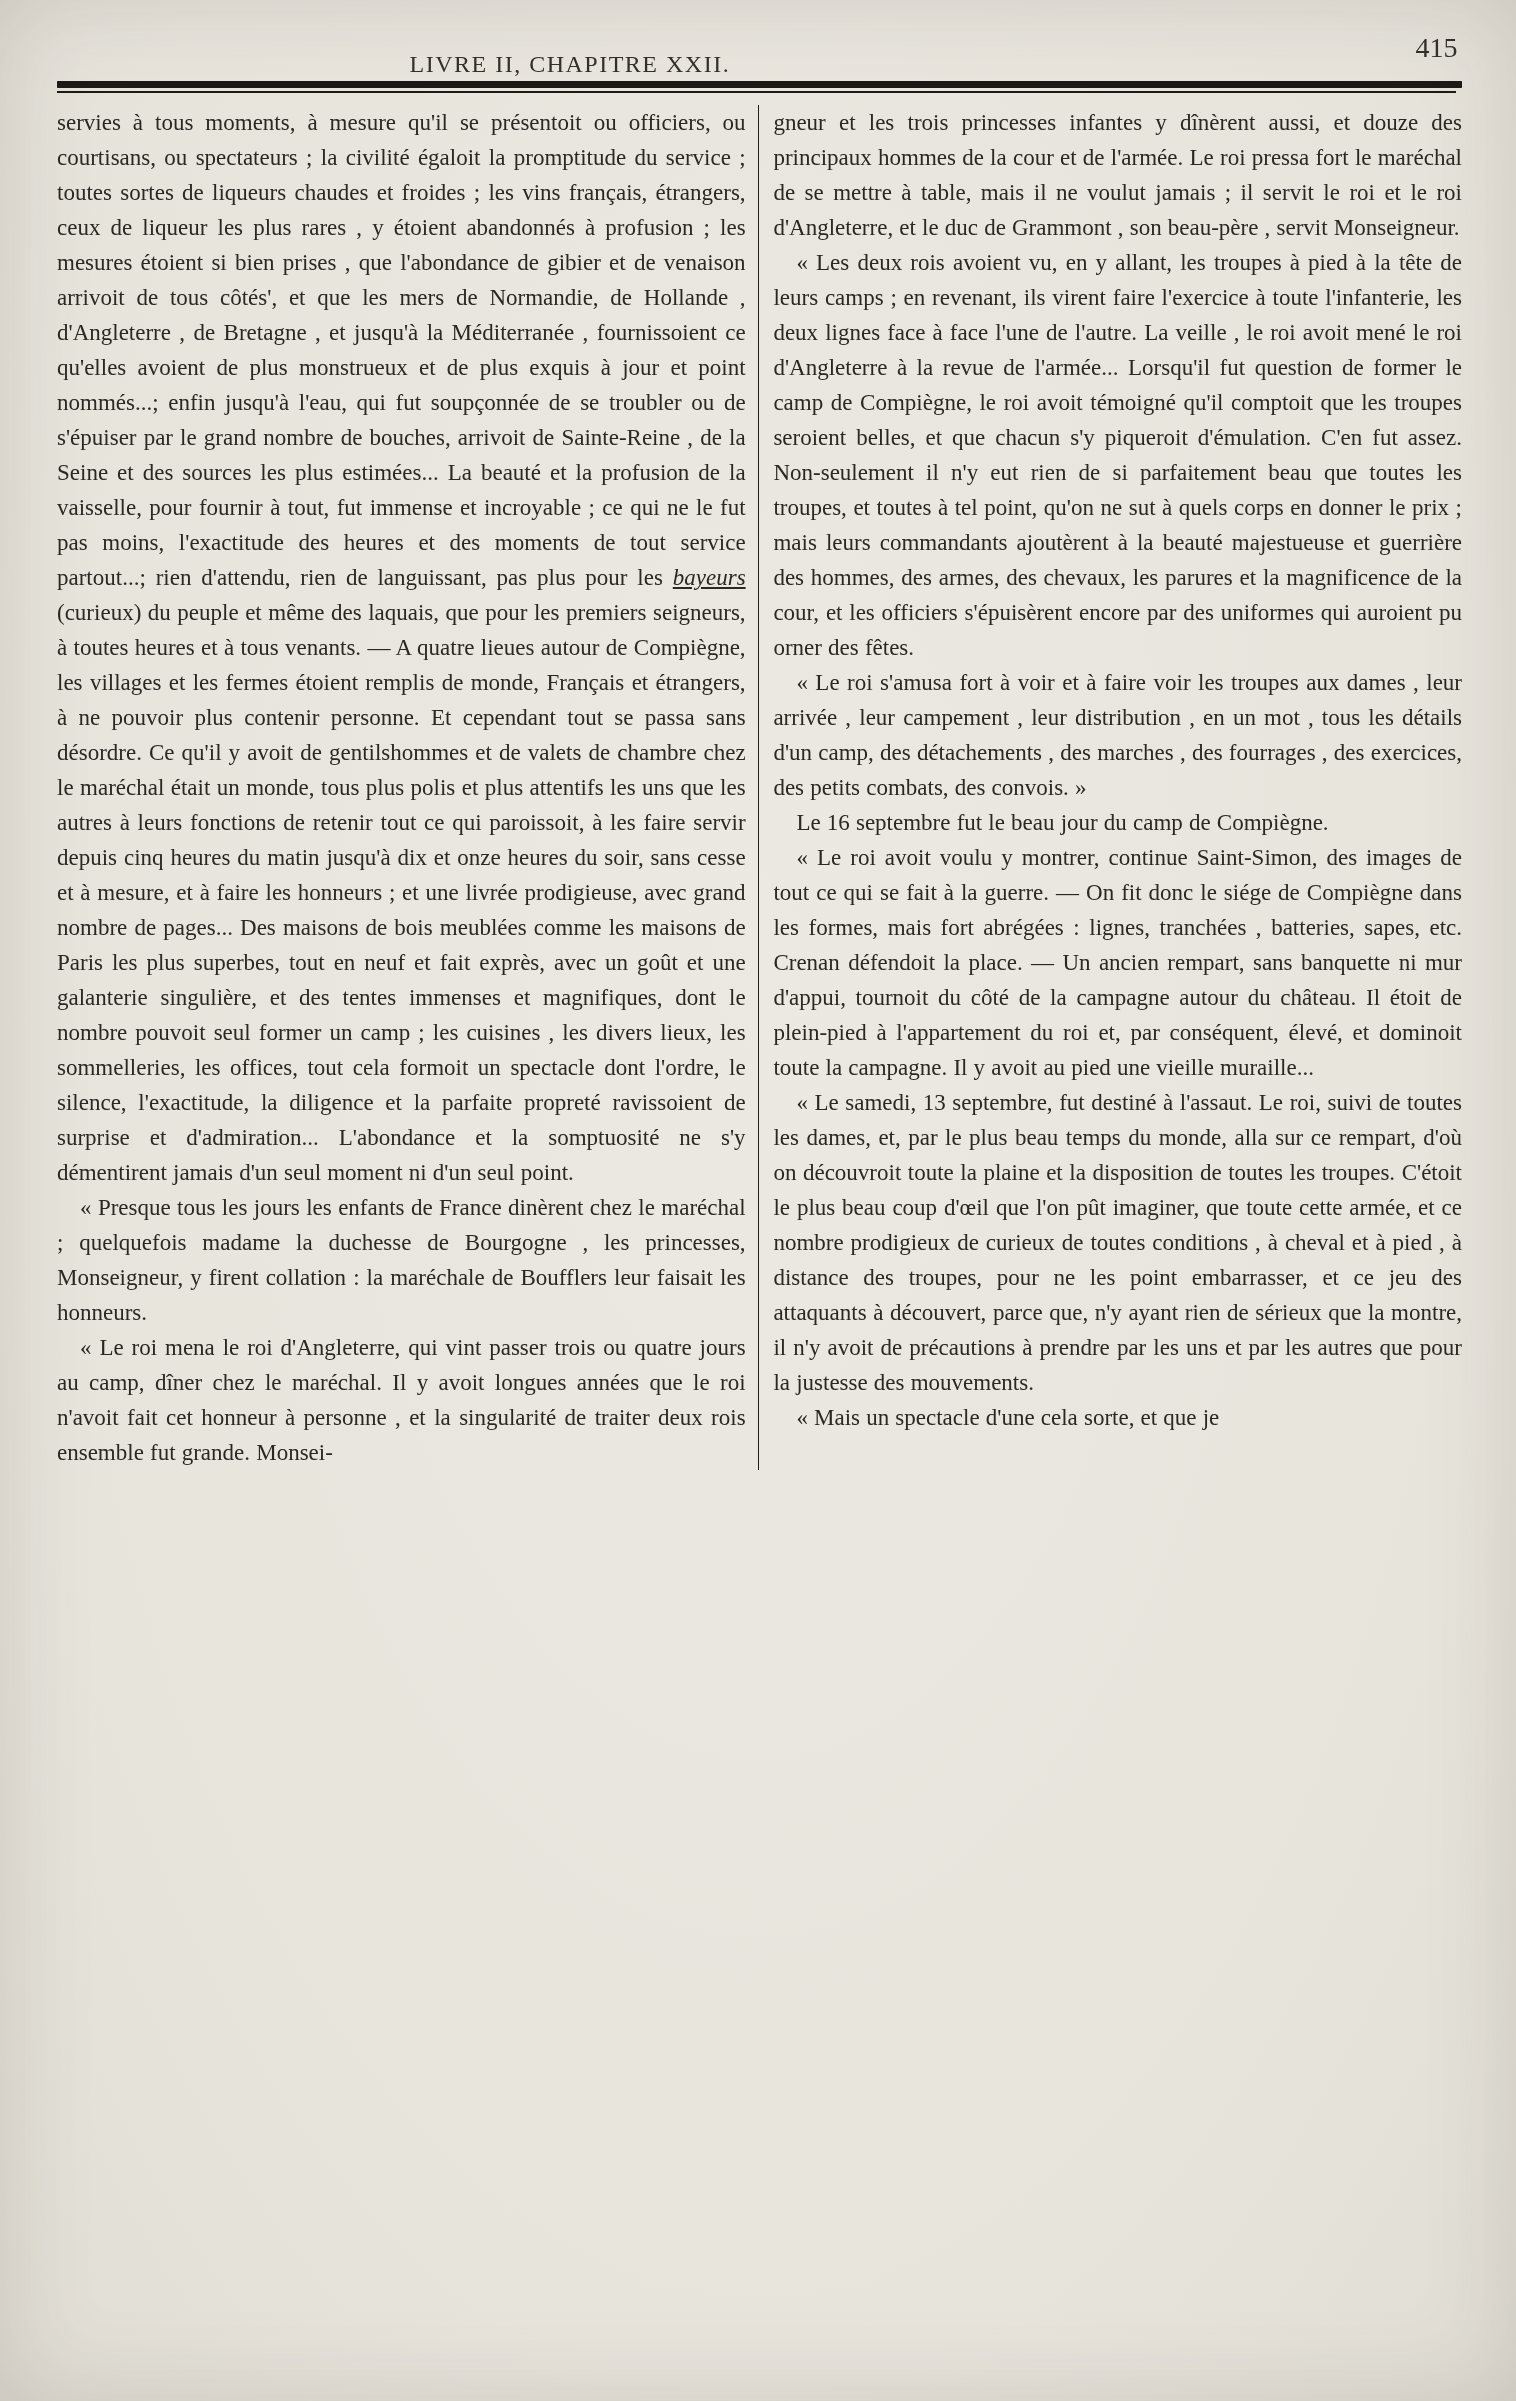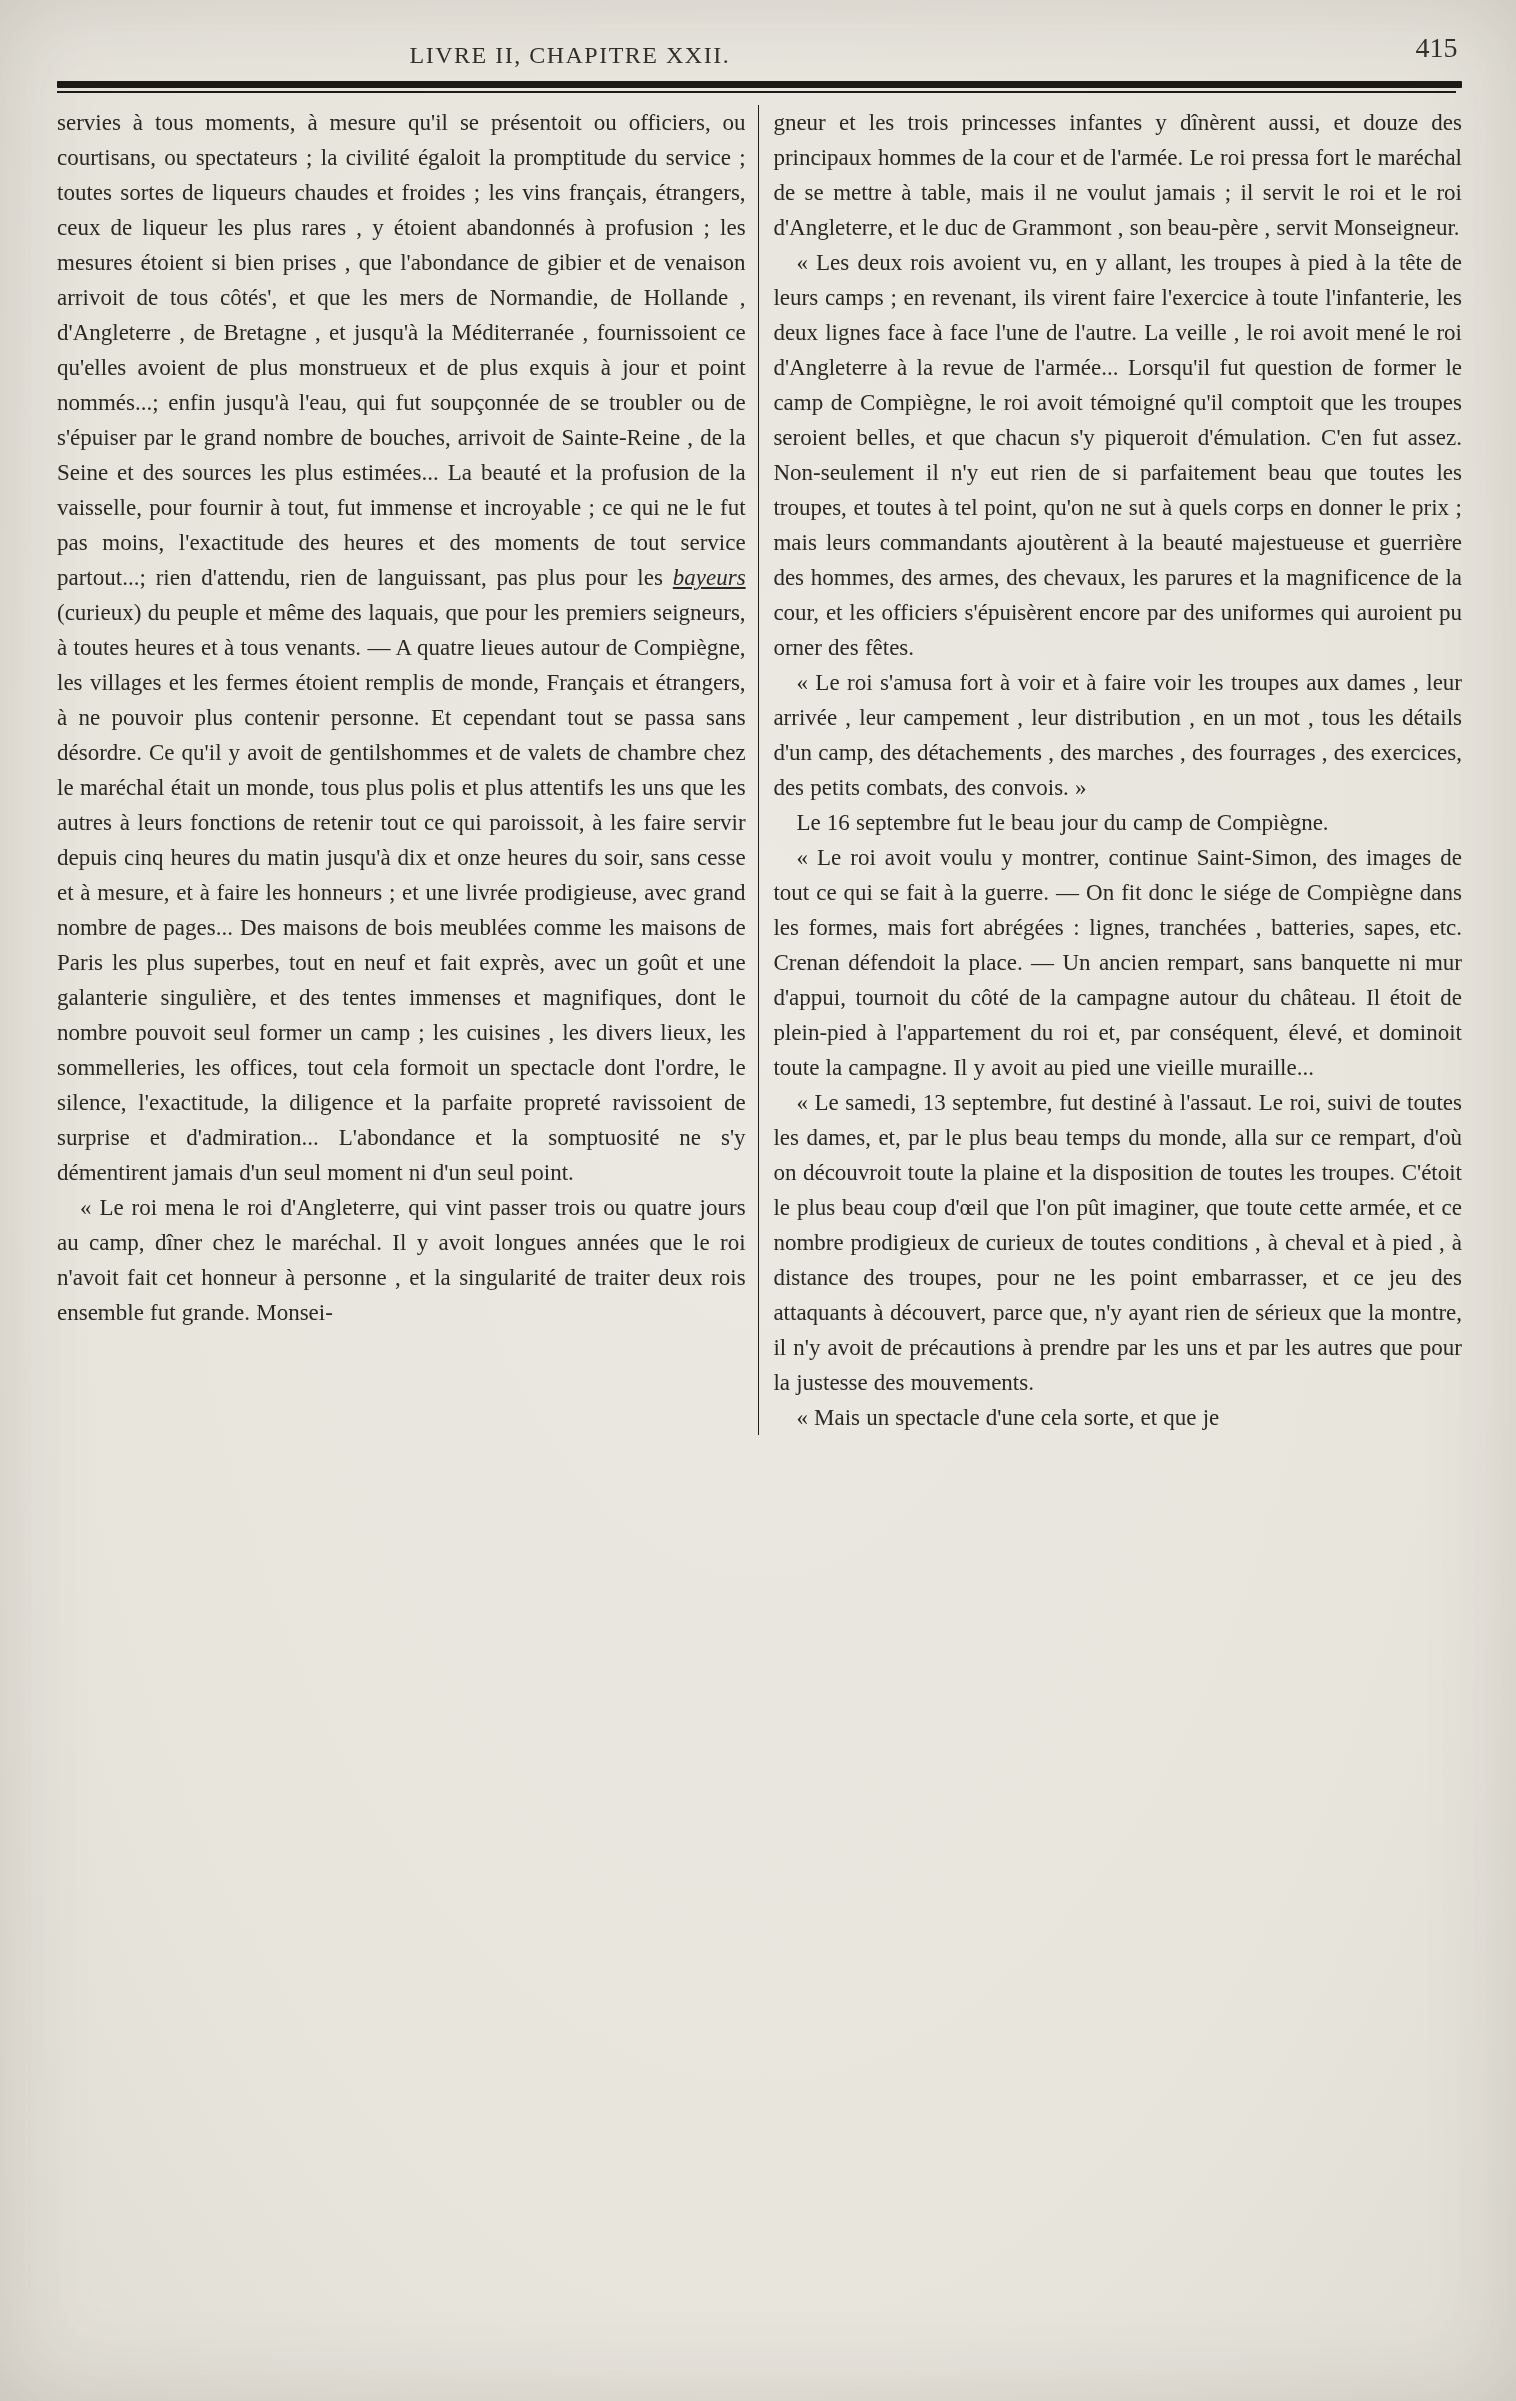--- a/index.html
+++ b/index.html
@@ -22,21 +22,21 @@
     padding: 32px 55px 0 57px;
   }
   .header {
     position: relative;
     height: 40px;
   }
   .running-title {
     position: absolute;
     left: 36.5%;
     transform: translateX(-50%);
-    top: 10px;
+    top: 19px;
     font-size: 24px;
     letter-spacing: 1.5px;
     white-space: nowrap;
     color: #32302a;
     text-align: right;
   }
   .page-number {
     position: absolute;
     right: 4.6px;
     top: 0;
@@ -95,20 +95,21 @@
 
   <div class="rule">
     <div class="rule-thick"></div>
     <div class="rule-thin"></div>
   </div>
 
   <div class="columns">
 
     <div class="column left">
       <p class="no-indent"><span>servies à tous moments, à mesure qu'il se présentoit ou officiers, ou courtisans, ou spectateurs ; la civilité égaloit la promptitude du service ; toutes sortes de liqueurs chaudes et froides ; les vins français, étrangers, ceux de liqueur les plus rares , y étoient abandonnés à profusion ; les mesures étoient si bien prises , que l'abondance de gibier et de venaison arrivoit de tous côtés', et que les mers de Normandie, de Hollande , d'Angleterre , de Bretagne , et jusqu'à la Méditerranée , fournissoient ce qu'elles avoient de plus monstrueux et de plus exquis à jour et point nommés...; enfin jusqu'à l'eau, qui fut soupçonnée de se troubler ou de s'épuiser par le grand nombre de bouches, arrivoit de Sainte-Reine , de la Seine et des sources les plus estimées... La beauté et la profusion de la vaisselle, pour fournir à tout, fut immense et incroyable ; ce qui ne le fut pas moins, l'exactitude des heures et des moments de tout service partout...; rien d'attendu, rien de languissant, pas plus pour les </span><i>bayeurs</i><span> (curieux) du peuple et même des laquais, que pour les premiers seigneurs, à toutes heures et à tous venants. — A quatre lieues autour de Compiègne, les villages et les fermes étoient remplis de monde, Français et étrangers, à ne pouvoir plus contenir personne. Et cependant tout se passa sans désordre. Ce qu'il y avoit de gentilshommes et de valets de chambre chez le maréchal était un monde, tous plus polis et plus attentifs les uns que les autres à leurs fonctions de retenir tout ce qui paroissoit, à les faire servir depuis cinq heures du matin jusqu'à dix et onze heures du soir, sans cesse et à mesure, et à faire les honneurs ; et une livrée prodigieuse, avec grand nombre de pages... Des maisons de bois meublées comme les maisons de Paris les plus superbes, tout en neuf et fait exprès, avec un goût et une galanterie singulière, et des tentes immenses et magnifiques, dont le nombre pouvoit seul former un camp ; les cuisines , les divers lieux, les sommelleries, les offices, tout cela formoit un spectacle dont l'ordre, le silence, l'exactitude, la diligence et la parfaite propreté ravissoient de surprise et d'admiration... L'abondance et la somptuosité ne s'y démentirent jamais d'un seul moment ni d'un seul point.</span></p>
+      <p class="indent">« Presque tous les jours les enfants de France dinèrent chez le maréchal ; quelquefois madame la duchesse de Bourgogne , les princesses, Monseigneur, y firent collation : la maréchale de Boufflers leur faisait les honneurs.</p>
       <p class="indent">« Le roi mena le roi d'Angleterre, qui vint passer trois ou quatre jours au camp, dîner chez le maréchal. Il y avoit longues années que le roi n'avoit fait cet honneur à personne , et la singularité de traiter deux rois ensemble fut grande. Monsei-</p>
     </div>
 
     <div class="divider"></div>
 
     <div class="column right">
       <p class="no-indent">gneur et les trois princesses infantes y dînèrent aussi, et douze des principaux hommes de la cour et de l'armée. Le roi pressa fort le maréchal de se mettre à table, mais il ne voulut jamais ; il servit le roi et le roi d'Angleterre, et le duc de Grammont , son beau-père , servit Monseigneur.</p>
       <p class="indent">« Les deux rois avoient vu, en y allant, les troupes à pied à la tête de leurs camps ; en revenant, ils virent faire l'exercice à toute l'infanterie, les deux lignes face à face l'une de l'autre. La veille , le roi avoit mené le roi d'Angleterre à la revue de l'armée... Lorsqu'il fut question de former le camp de Compiègne, le roi avoit témoigné qu'il comptoit que les troupes seroient belles, et que chacun s'y piqueroit d'émulation. C'en fut assez. Non-seulement il n'y eut rien de si parfaitement beau que toutes les troupes, et toutes à tel point, qu'on ne sut à quels corps en donner le prix ; mais leurs commandants ajoutèrent à la beauté majestueuse et guerrière des hommes, des armes, des chevaux, les parures et la magnificence de la cour, et les officiers s'épuisèrent encore par des uniformes qui auroient pu orner des fêtes.</p>
       <p class="indent">« Le roi s'amusa fort à voir et à faire voir les troupes aux dames , leur arrivée , leur campement , leur distribution , en un mot , tous les détails d'un camp, des détachements , des marches , des fourrages , des exercices, des petits combats, des convois. »</p>
       <p class="indent">Le 16 septembre fut le beau jour du camp de Compiègne.</p>

